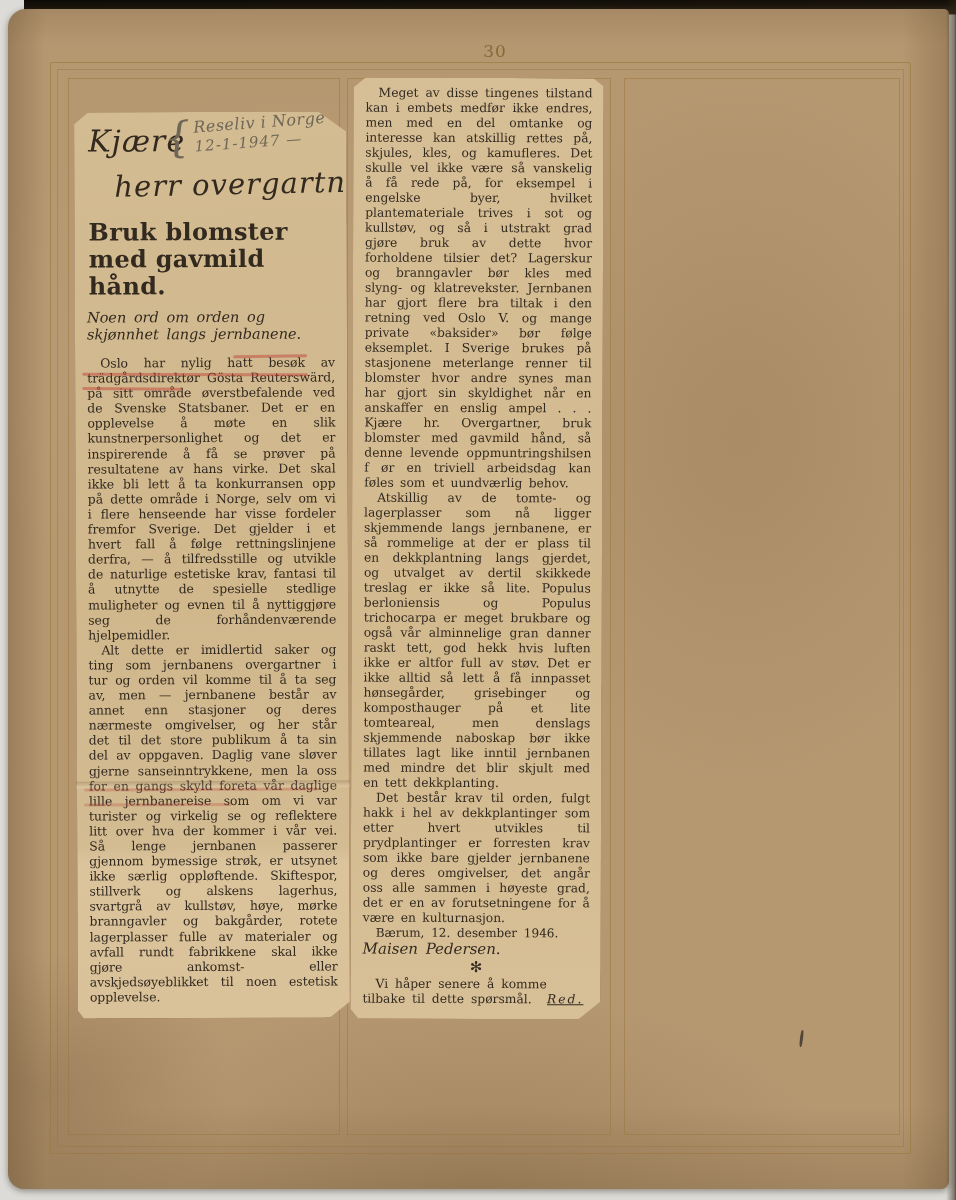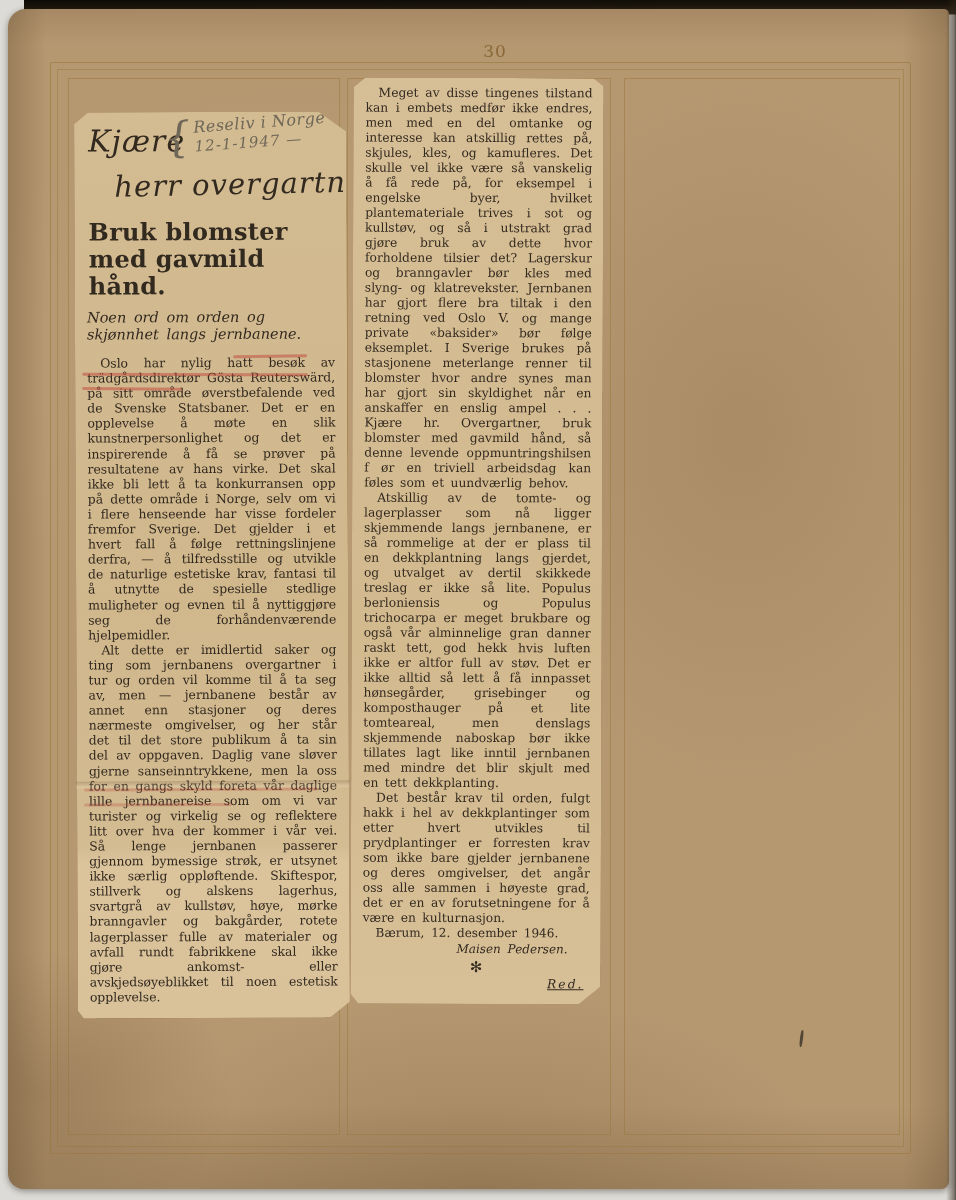--- a/index.html
+++ b/index.html
@@ -90,21 +90,21 @@
   .subtitle{
     margin:0 0 12px 0;
     font-style:italic;font-size:14.5px;line-height:17px;word-spacing:3px;
   }
   .body{
     margin:0;font-size:12.4px;line-height:15.1px;
     text-align:justify;text-indent:13px;word-spacing:2.5px;
   }
   .clip-mid .body{font-size:12.3px;line-height:15.0px;}
   .dateline{margin:0;font-size:12px;line-height:15px;text-indent:13px;word-spacing:3px;}
-  .signature{margin:0;font-size:12px;line-height:16px;font-style:italic;text-align:right;padding-right:22px;word-spacing:3px;}
+  .signature{margin:0;font-size:15px;line-height:16px;font-style:italic;text-align:left;padding-right:22px;word-spacing:3px;}
   .star{ text-align:center;font-size:15px;line-height:18px;margin:1px 0;}
   .footer{margin:0;font-size:12.3px;line-height:15px;text-indent:13px;word-spacing:3px;}
   .footer .red-sig{float:right;font-style:italic;letter-spacing:2px;padding-right:6px;text-decoration:underline;}
   .redmark{
     position:absolute;height:2.5px;border-radius:2px;
     background:var(--red,#c0453a);opacity:.5;
   }
   .redmark.faint{opacity:.28;}
   .pen-mark{
     position:absolute;left:800px;top:1030px;width:2.5px;height:17px;
@@ -161,19 +161,20 @@
   <div class="seam"></div>
 
   <div class="clip clip-mid">
     <p class="body">Meget av disse tingenes tilstand kan i embets medfør ikke endres, men med en del omtanke og interesse kan atskillig rettes på, skjules, kles, og kamufleres. Det skulle vel ikke være så vanskelig å få rede på, for eksempel i engelske byer, hvilket plantemateriale trives i sot og kullstøv, og så i utstrakt grad gjøre bruk av dette hvor forholdene tilsier det? Lagerskur og branngavler bør kles med slyng- og klatrevekster. Jernbanen har gjort flere bra tiltak i den retning ved Oslo V. og mange private «baksider» bør følge eksemplet. I Sverige brukes på stasjonene meterlange renner til blomster hvor andre synes man har gjort sin skyldighet når en anskaffer en enslig ampel . . . Kjære hr. Overgartner, bruk blomster med gavmild hånd, så denne levende oppmuntringshilsen f ør en triviell arbeidsdag kan føles som et uundværlig behov.</p>
     <p class="body">Atskillig av de tomte- og lagerplasser som nå ligger skjemmende langs jernbanene, er så rommelige at der er plass til en dekkplantning langs gjerdet, og utvalget av dertil skikkede treslag er ikke så lite. Populus berloniensis og Populus trichocarpa er meget brukbare og også vår alminnelige gran danner raskt tett, god hekk hvis luften ikke er altfor full av støv. Det er ikke alltid så lett å få innpasset hønsegårder, grisebinger og komposthauger på et lite tomteareal, men denslags skjemmende naboskap bør ikke tillates lagt like inntil jernbanen med mindre det blir skjult med en tett dekkplanting.</p>
     <p class="body">Det består krav til orden, fulgt hakk i hel av dekkplantinger som etter hvert utvikles til prydplantinger er forresten krav som ikke bare gjelder jernbanene og deres omgivelser, det angår oss alle sammen i høyeste grad, det er en av forutsetningene for å være en kulturnasjon.</p>
     <p class="dateline">Bærum, 12. desember 1946.</p>
     <p class="signature">Maisen Pedersen.</p>
     <div class="star">✻</div>
     <p class="footer">
+      <span>Vi håper senere å komme tilbake til dette spørsmål.</span>
       <span class="red-sig">Red.</span>
     </p>
   </div>
 
   <div class="pen-mark"></div>
   <div class="book-edge-right"></div>
 </div>
 
 </body></html>

